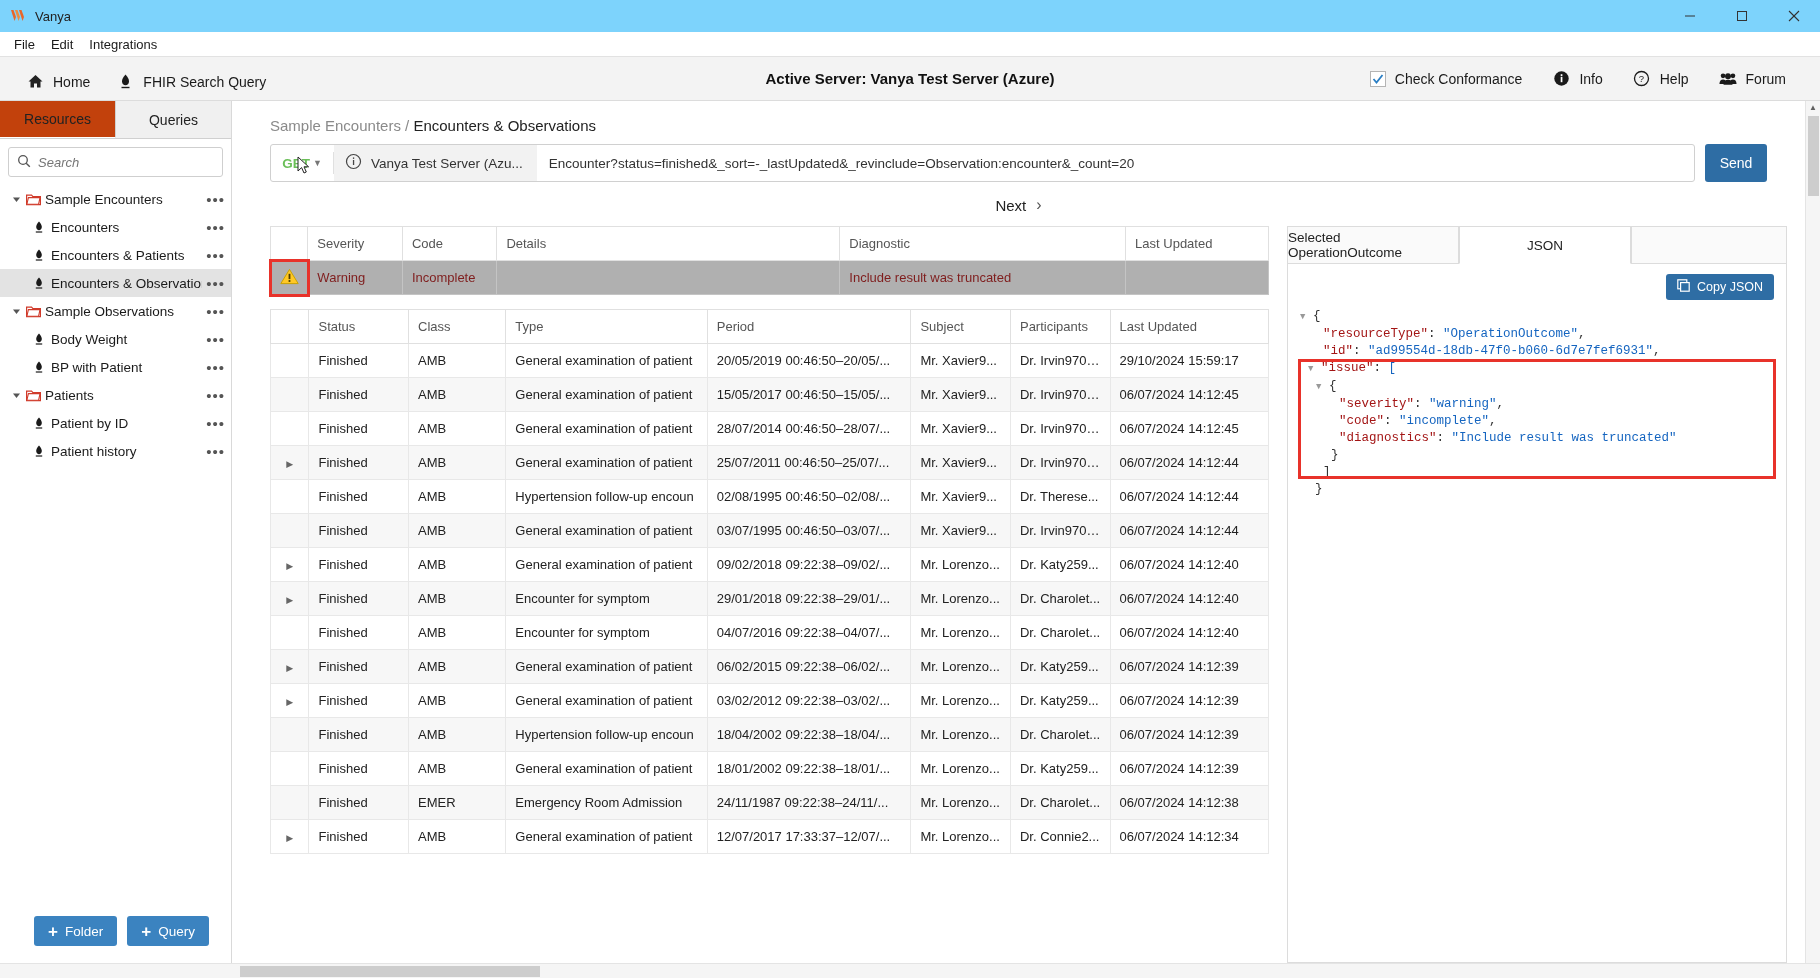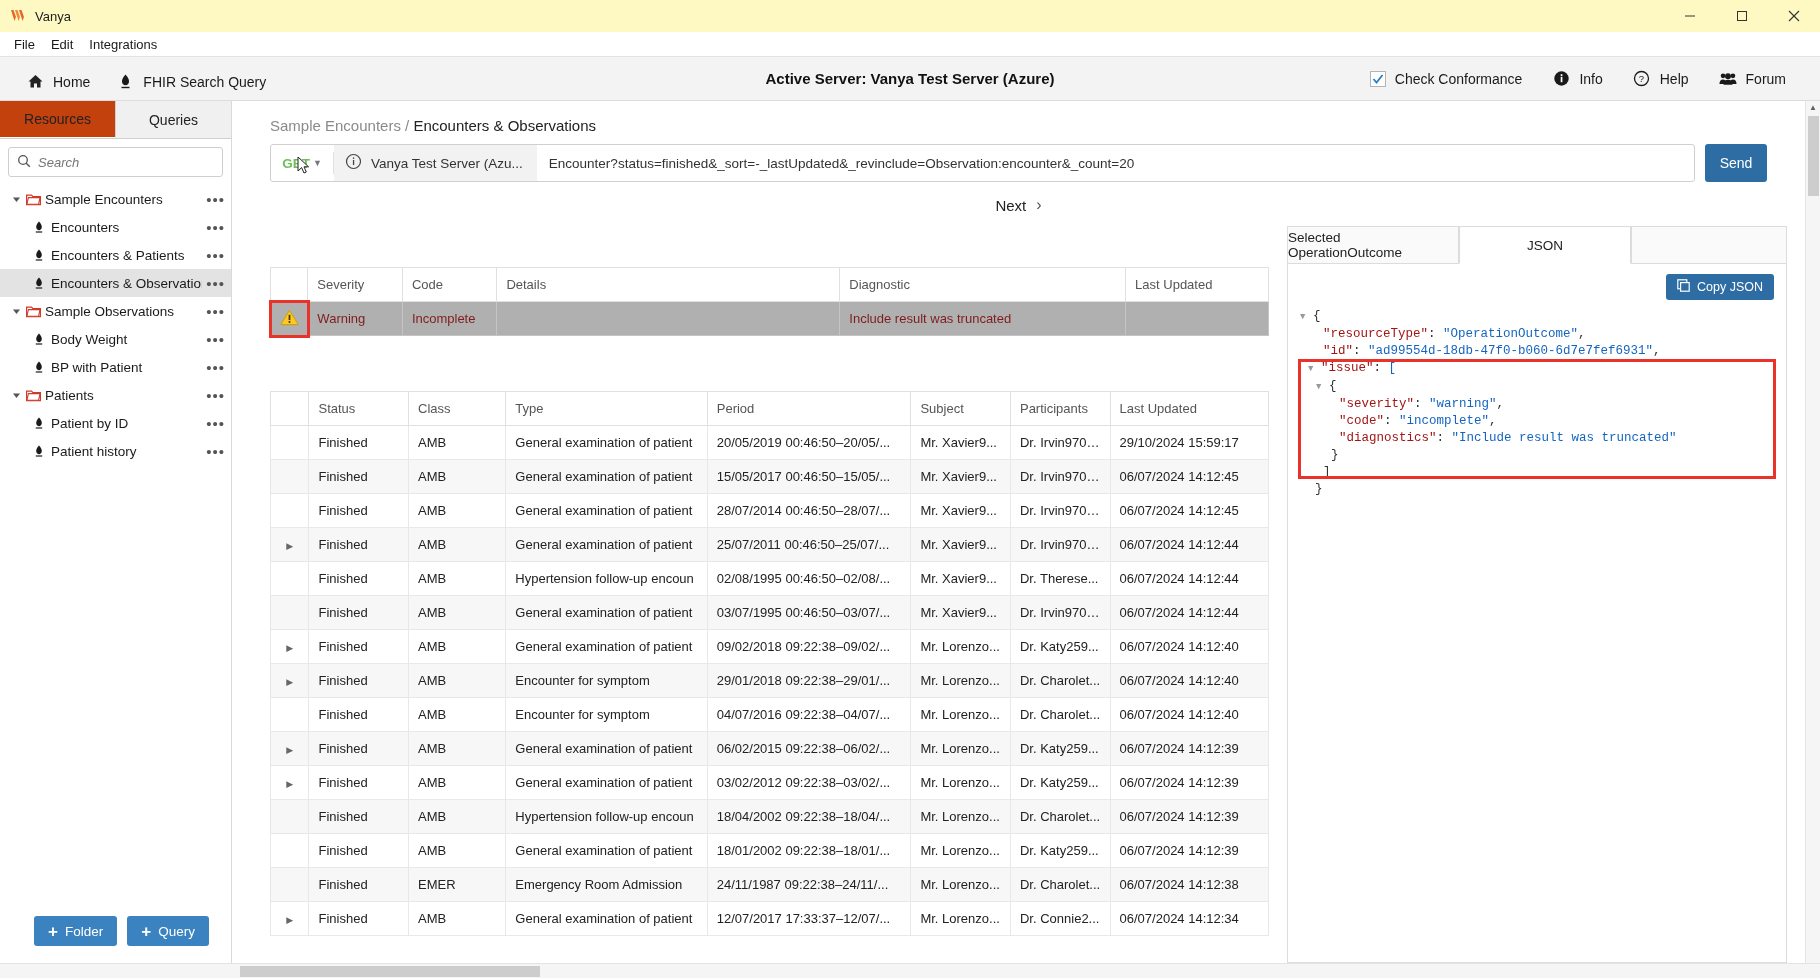--- a/index.html
+++ b/index.html
@@ -9,21 +9,21 @@
     font-size: 13px;
     color: #222;
     background: #ffffff;
     overflow: hidden;
   }
   .app { width: 1820px; height: 978px; display: flex; flex-direction: column; background:#fff; }
 
   
   .titlebar {
     height: 32px; display: flex; align-items: center;
-    background: #fef9c3; flex: 0 0 32px; justify-content: space-between;
+    background: #7dd3fc; flex: 0 0 32px; justify-content: space-between;
   }
   .titlebar .logo {
     width: 18px; height: 18px; margin-left: 9px; margin-right: 8px;
     display:flex; align-items:center; justify-content:center;
   }
   .titlebar .app-title { font-size: 13px; color: #222; }
   .titlebar .spacer { flex: 1; }
   .winbtn {
     width: 52px; height: 32px; display:flex; align-items:center; justify-content:center;
     font-size: 14px; color:#333;
@@ -127,21 +127,21 @@
   }
   .nextrow { display:flex; justify-content:center; align-items:center; gap:10px; padding: 14px 0 12px 0; }
   .nextrow .nx { font-size: 15px; color:#222; cursor:pointer; }
   .nextrow .arrow { color:#555; font-size: 16px; }
 
   .panes { flex:1; display:flex; min-height:0; padding: 0 18px 0 38px; gap: 18px; }
   .left-pane { flex:1; min-width:0; display:flex; flex-direction:column; }
   .right-pane { width: 500px; flex:0 0 500px; display:flex; flex-direction:column; }
 
   
-  table { border-collapse: collapse; width:100%; table-layout: fixed; margin-top: 41px; }
+  table { border-collapse: collapse; width:100%; table-layout: fixed; }
   .grid th {
     font-weight: normal; font-size: 13px; color:#555; text-align:left;
     padding: 8px 9px; border:1px solid #e0e0e0; background:#fff; height: 34px;
   }
   .grid td {
     font-size: 13px; color:#222; padding: 9px 9px; border:1px solid #e8e8e8;
     white-space:nowrap; overflow:hidden; text-overflow: ellipsis; height: 34px;
   }
   .outcome-table td { background:#b0b0b0; color:#7f1d1d; border-color:#c4c4c4; }
   .outcome-table .warn-cell {

